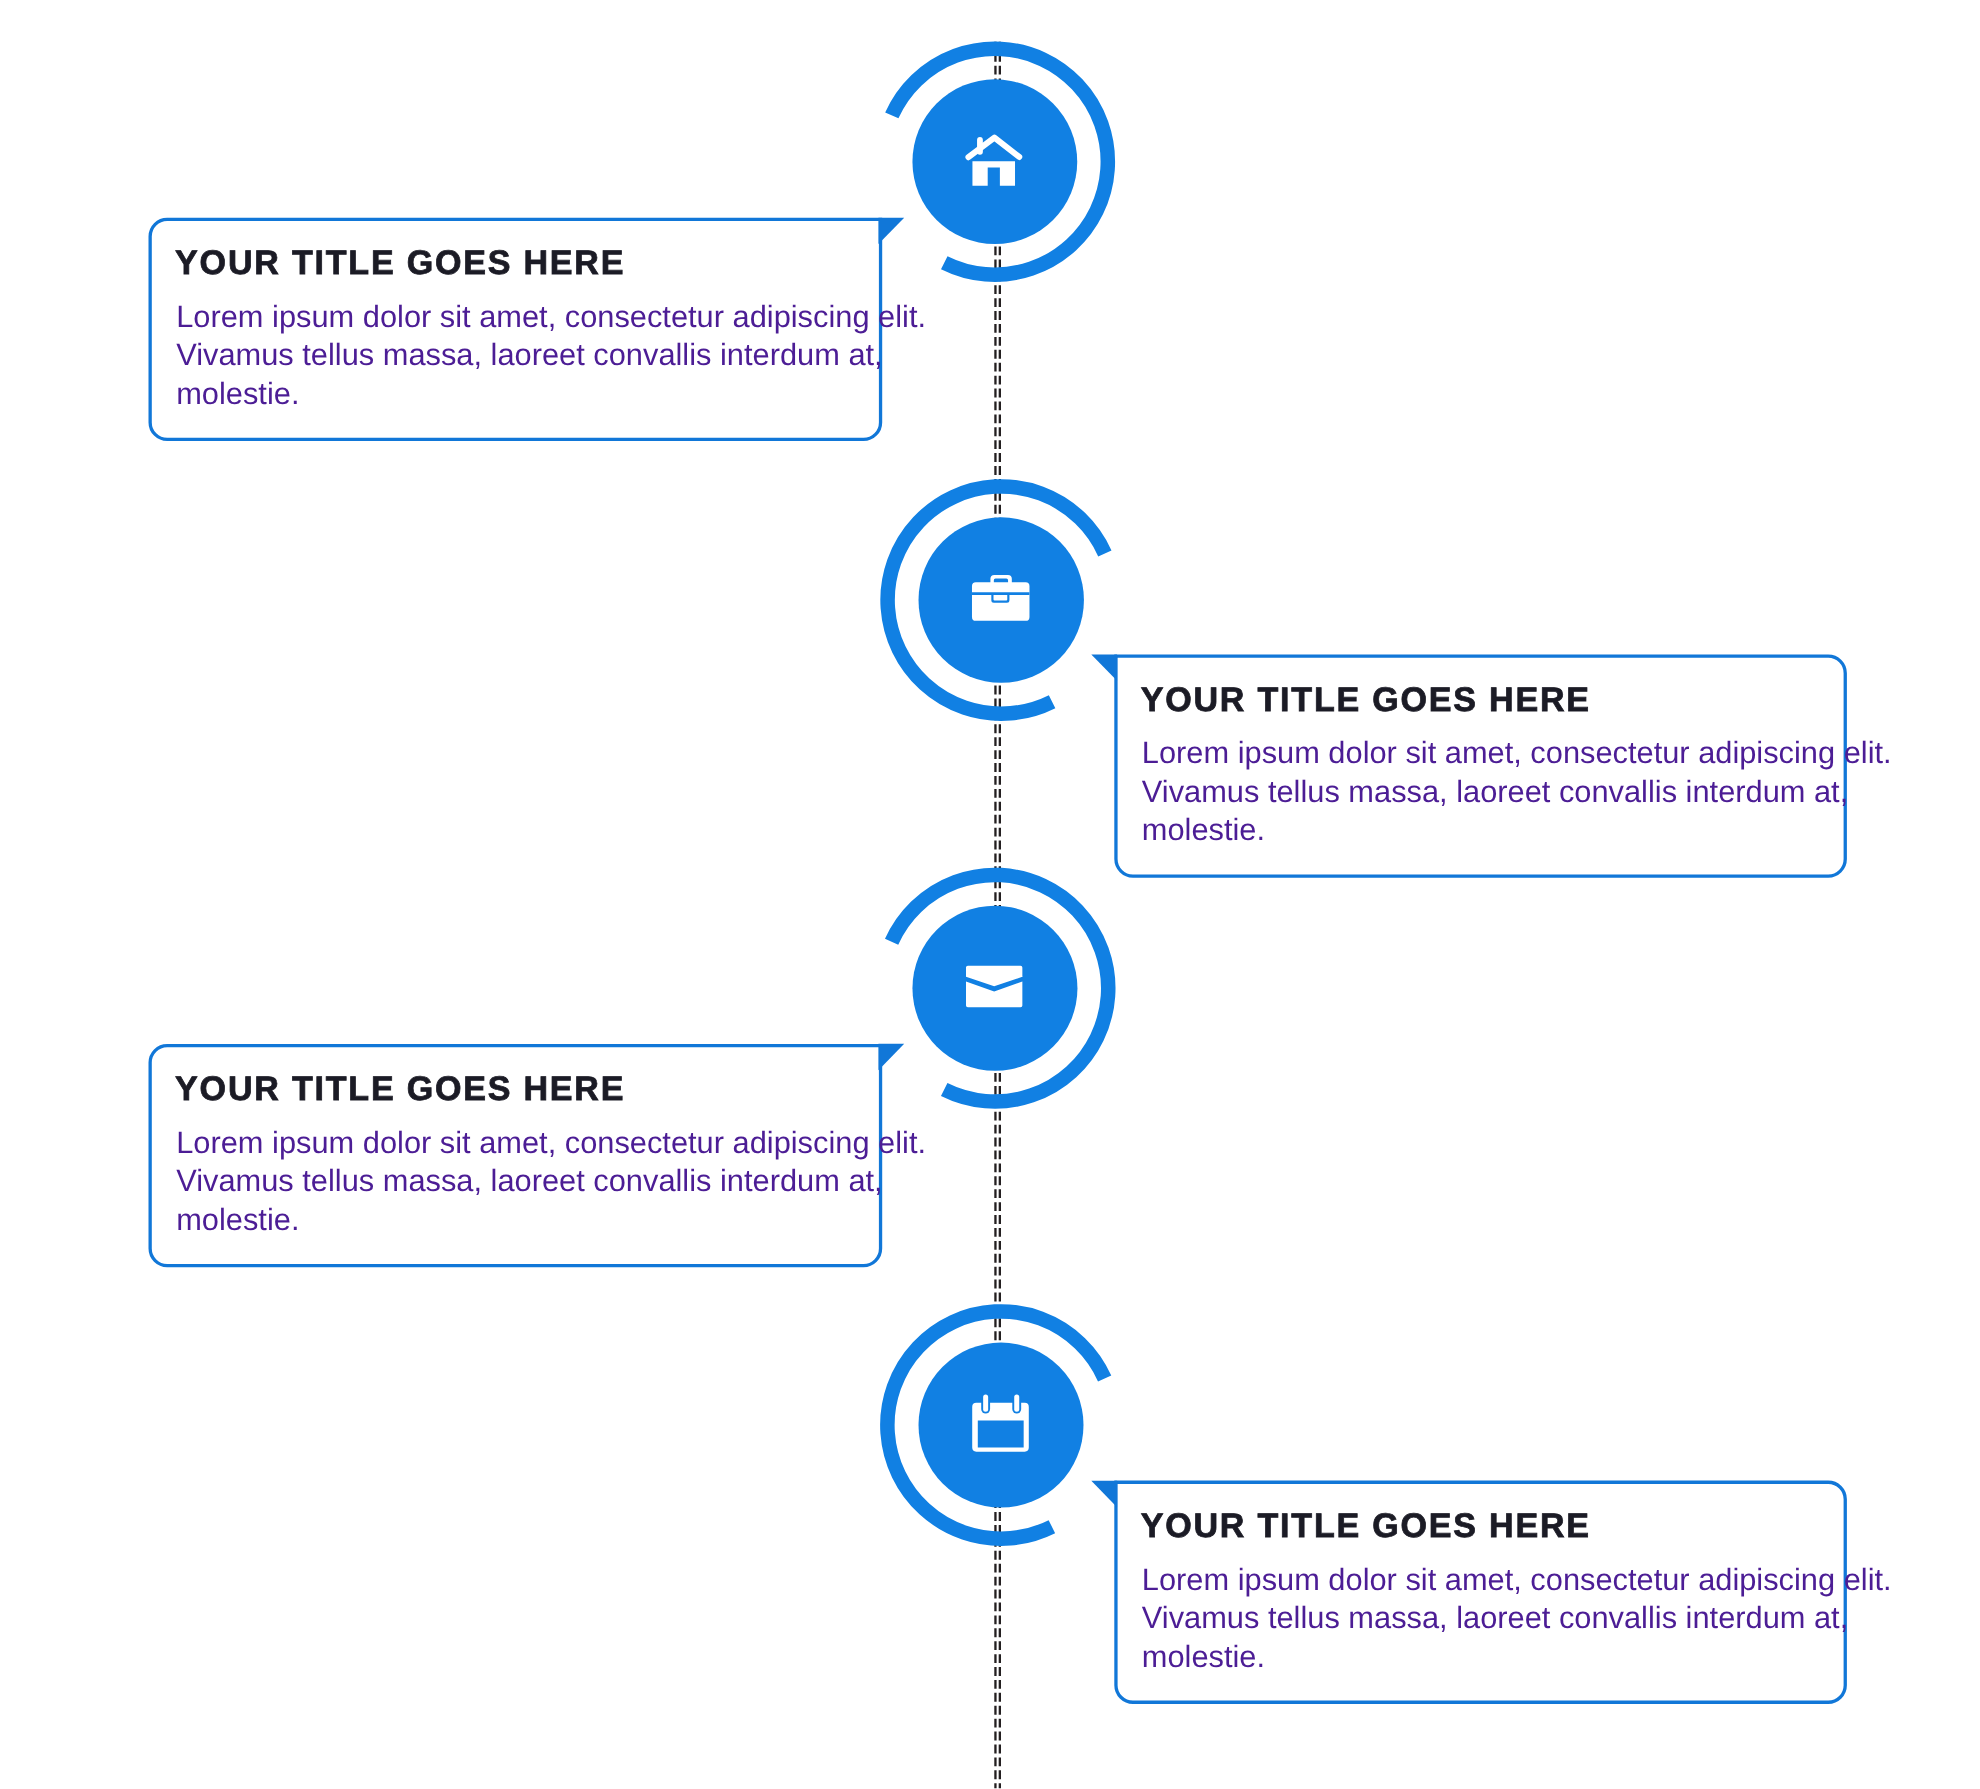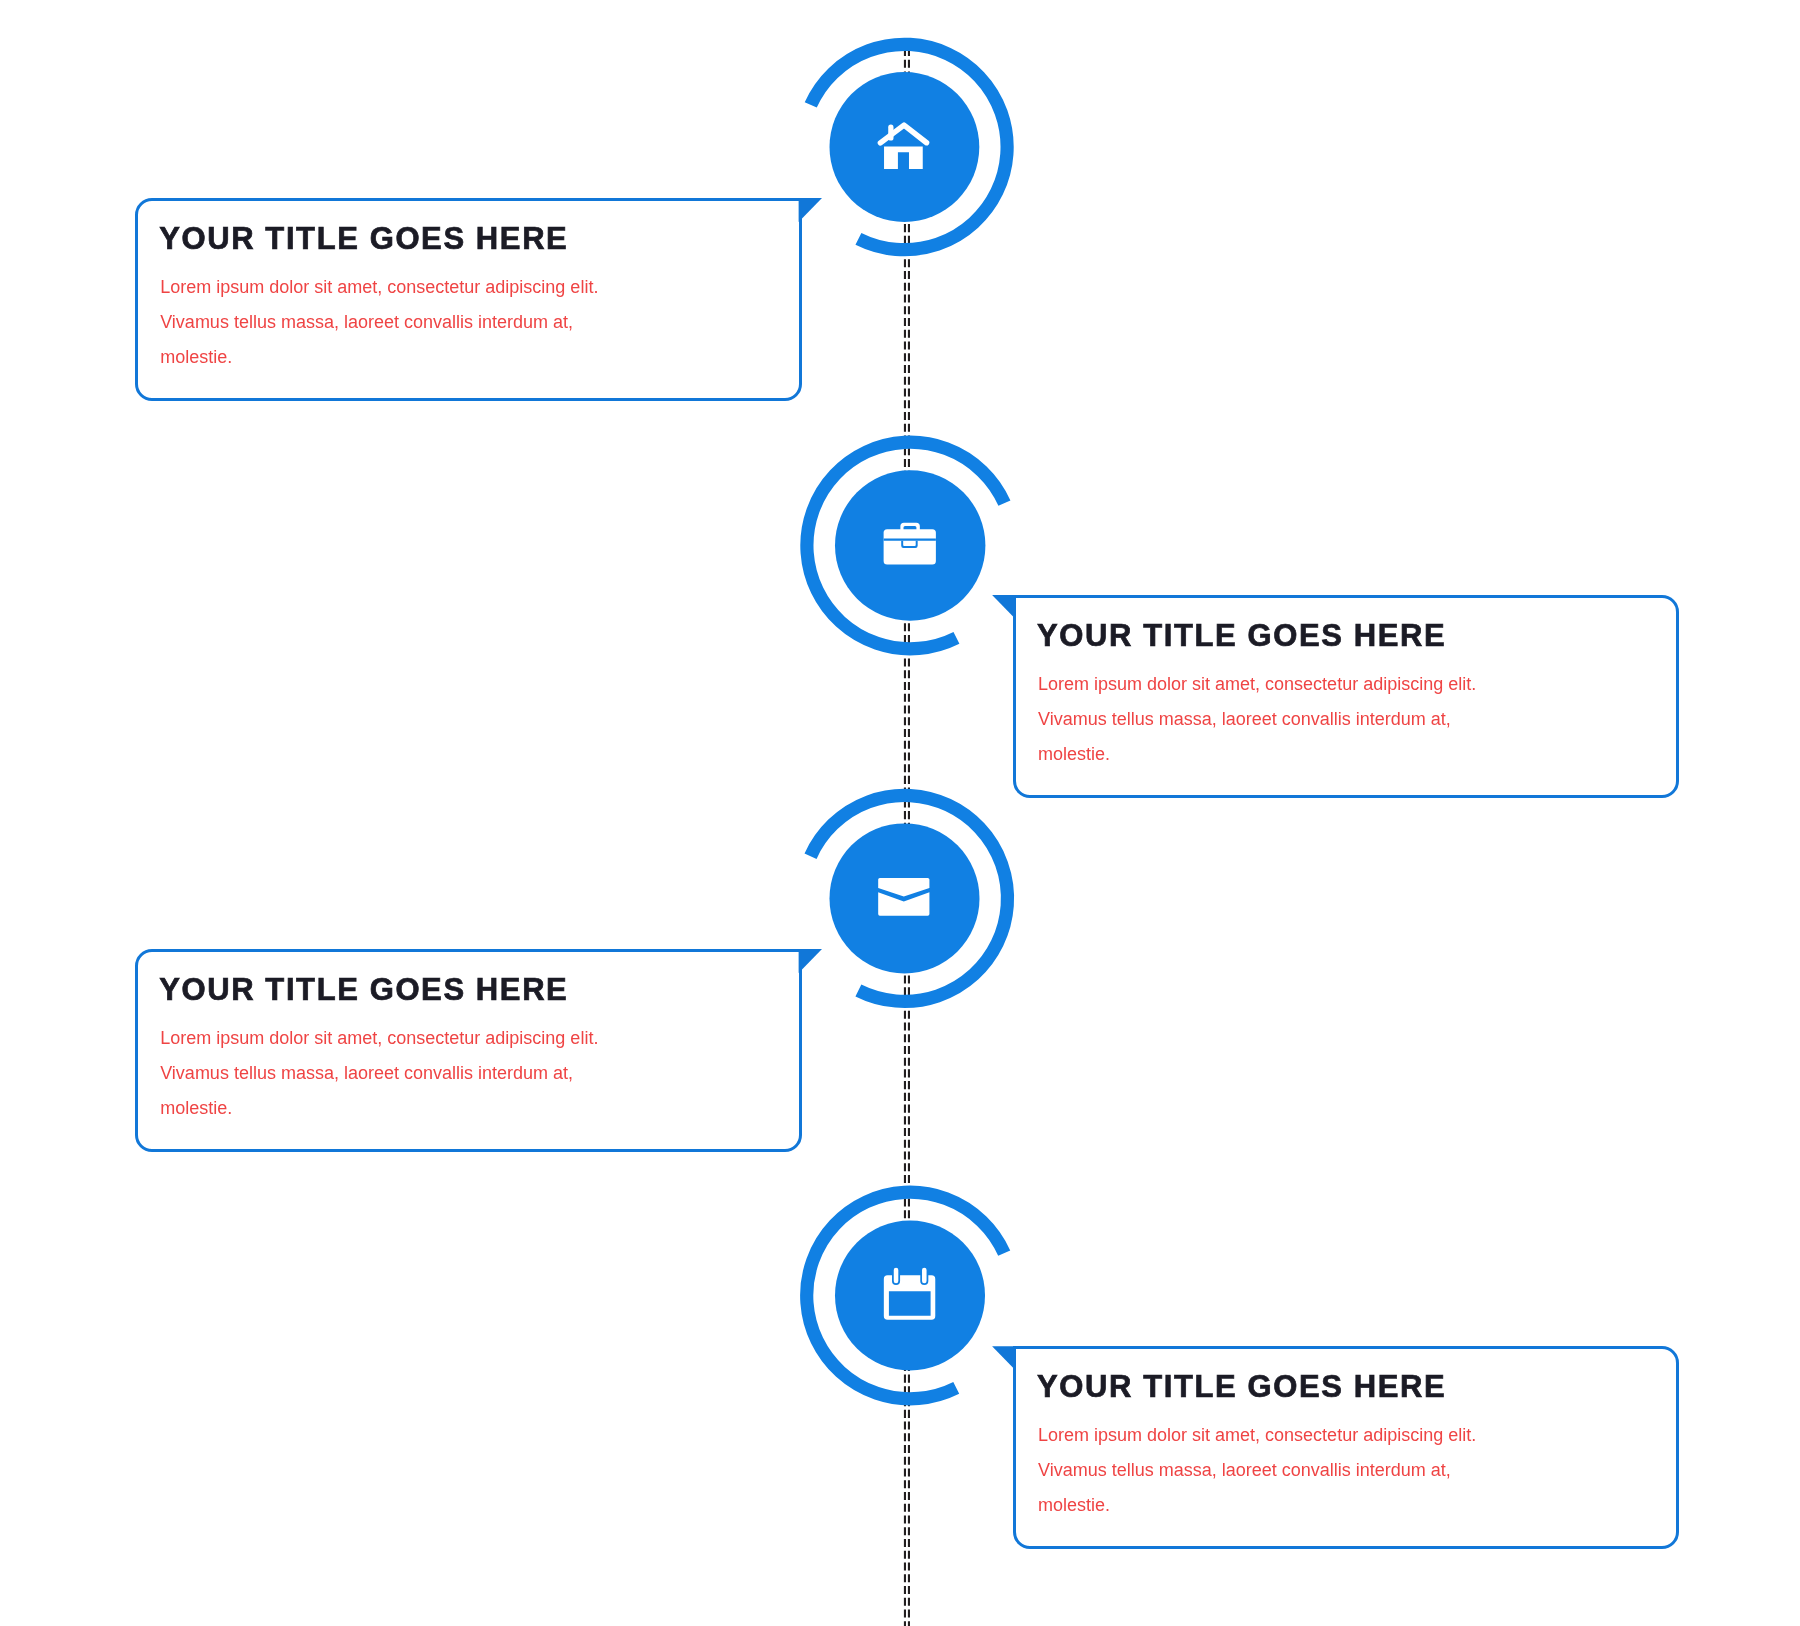--- a/index.html
+++ b/index.html
@@ -4,21 +4,21 @@
 <style>
   html,body{margin:0;padding:0;background:#fff;}
   body{width:1800px;height:1626px;position:relative;overflow:hidden;
        font-family:"Liberation Sans",sans-serif;}
   .stage{position:absolute;left:0;top:0;width:1800px;height:1626px;}
   svg.layer{position:absolute;left:0;top:0;}
   .card{position:absolute;box-sizing:border-box;border:3px solid #1177d8;border-radius:17px;background:#fff;z-index:2;}
   .card-title{position:absolute;font-weight:700;color:#1b1b25;white-space:nowrap;
               font-size:31px;letter-spacing:1.6px;line-height:1;
               -webkit-text-stroke:0.7px #1b1b25;}
-  .card-body{position:absolute;color:#ef4444;font-size:18px;line-height:35px;}
+  .card-body{position:absolute;color:#4c1d95;font-size:28px;line-height:35px;}
   .card-body div{white-space:nowrap;}
 </style>
 </head>
 <body>
 
 <div class="stage">
 <div class="card" style="left:134.7px;top:197.9px;width:666.9px;height:203.2px;border-radius:17px 0px 17px 17px;">
   <div class="card-title" style="left:21.5px;top:22.0px;">YOUR TITLE GOES HERE</div>
   <div class="card-body" style="left:22.5px;top:69.0px;">
     <div>Lorem ipsum dolor sit amet, consectetur adipiscing elit.</div>

